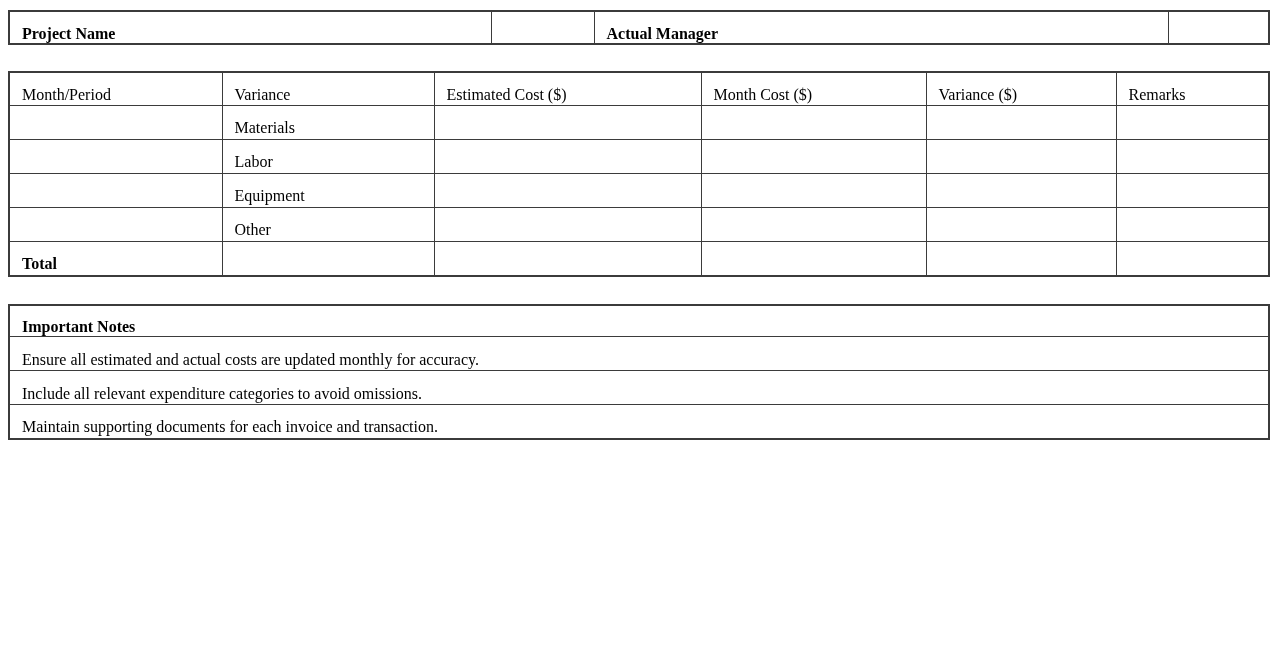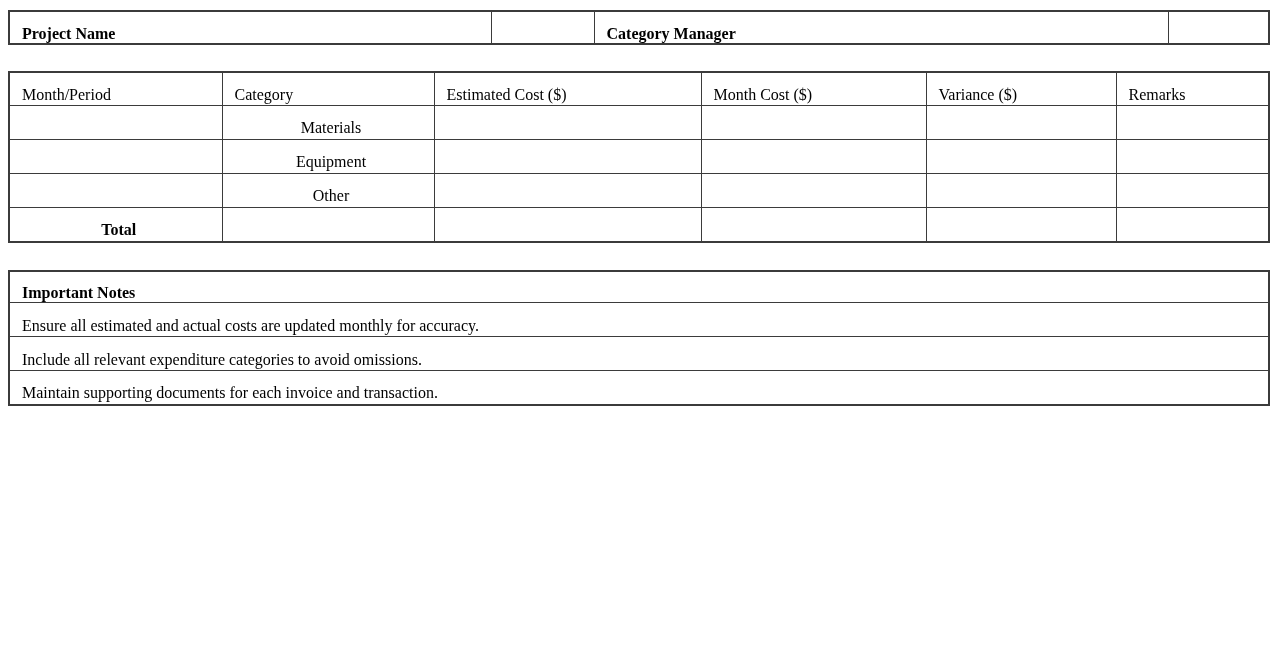--- a/index.html
+++ b/index.html
@@ -35,21 +35,21 @@
     white-space: nowrap;
     background: #ffffff;
     box-sizing: border-box;
   }
   .bold { font-weight: bold; }
 
   .info-table td { height: 33px; }
   .info-table { margin-bottom: 26px; }
 
   .budget-table th { height: 33px; font-weight: normal; }
-  .budget-table td { height: 34px; text-align: center; }
+  .budget-table td { height: 34px; }
   .budget-table tr.total-row td { height: 35px; margin-left: 44px; }
   .budget-table { margin-bottom: 27px; }
 
   .notes-table td.notes-title { height: 31px; font-weight: bold; }
   .notes-table td.note-item { height: 34px; }
 </style>
 </head>
 <body>
 
 <div class="page">
@@ -58,49 +58,57 @@
     <colgroup>
       <col style="width:482px">
         <col style="width:103px">
         <col style="width:574px">
         <col style="width:101px">
     </colgroup>
     <tbody>
       <tr>
         <td class="bold">Project Name</td>
         <td></td>
-        <td class="bold">Category Manager</td>
+        <td class="bold">Actual Manager</td>
         <td></td>
       </tr>
     </tbody>
   </table>
 
   <table class="budget-table">
     <colgroup>
       <col style="width:213px">
         <col style="width:212px">
         <col style="width:267px">
         <col style="width:225px">
         <col style="width:190px">
         <col style="width:153px">
     </colgroup>
     <thead>
       <tr>
         <th>Month/Period</th>
-        <th>Category</th>
+        <th>Variance</th>
         <th>Estimated Cost ($)</th>
         <th>Month Cost ($)</th>
         <th>Variance ($)</th>
         <th>Remarks</th>
       </tr>
     </thead>
     <tbody>
       <tr>
         <td></td>
         <td>Materials</td>
+        <td></td>
+        <td></td>
+        <td></td>
+        <td></td>
+      </tr>
+      <tr>
+        <td></td>
+        <td>Labor</td>
         <td></td>
         <td></td>
         <td></td>
         <td></td>
       </tr>
       <tr>
         <td></td>
         <td>Equipment</td>
         <td></td>
         <td></td>

